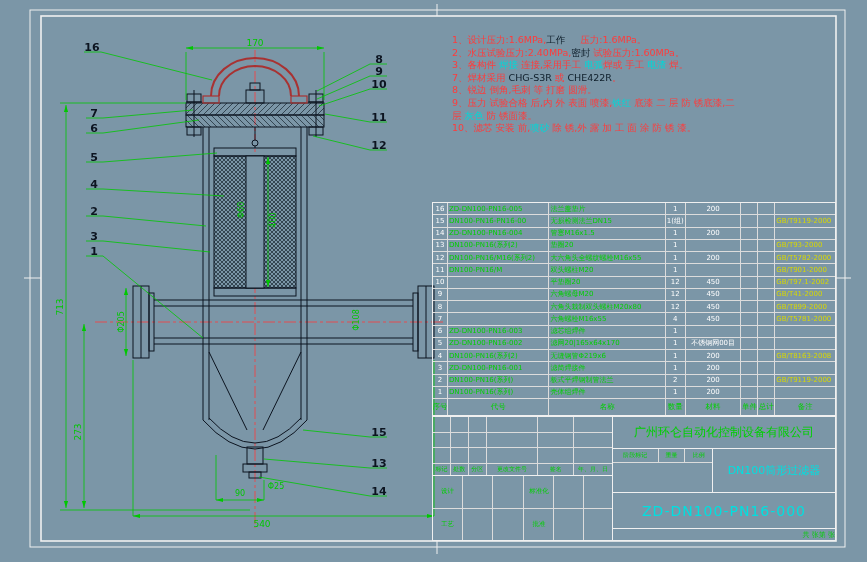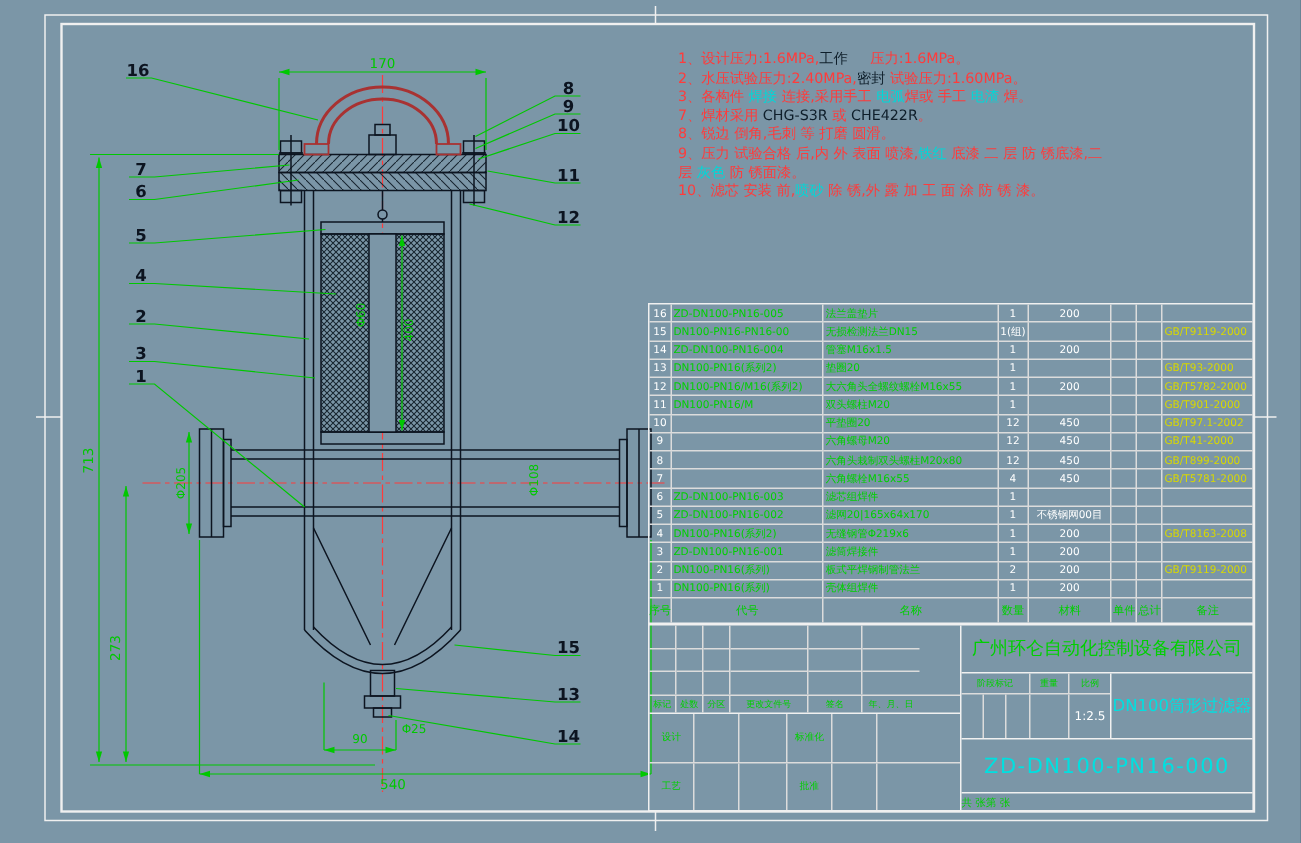--- a/index.html
+++ b/index.html
@@ -38,21 +38,21 @@
   .c3{width:20px;justify-content:center;color:#ffffff;}
   .c4{width:56px;justify-content:center;color:#ffffff;}
   .c5{width:17px;}
   .c6{width:17px;}
   .c7{width:60px;color:#d8d800;}
 
   
   .tb{position:absolute;left:432px;top:416px;width:404px;height:125px;
       border:1px solid #f0f0f0;box-sizing:border-box;display:flex;color:#00d000;}
   .tb *{box-sizing:border-box;}
-  .tb-left{width:208px;display:flex;flex-direction:column;border-right:1px solid #f0f0f0;}
+  .tb-left{width:180px;display:flex;flex-direction:column;border-right:1px solid #f0f0f0;}
   .tb-rev{height:46px;display:flex;}
   .tb-rev .rc{border-right:1px solid #dcdcdc;height:100%;position:relative;}
   .tb-rev .rc i{position:absolute;left:0;right:0;border-top:1px solid #dcdcdc;display:block;}
   .tb-revlabels{height:13px;display:flex;border-top:1px solid #dcdcdc;border-bottom:1px solid #f0f0f0;}
   .tb-revlabels div{font-size:6px;display:flex;align-items:center;justify-content:center;
       border-right:1px solid #dcdcdc;overflow:hidden;white-space:nowrap;}
   .tb-sign{flex:1;display:flex;flex-direction:column;}
   .sign-row{flex:1;display:flex;border-bottom:1px solid #dcdcdc;}
   .sign-row:last-child{border-bottom:none;}
   .sign-row div{border-right:1px solid #dcdcdc;font-size:6.5px;display:flex;
@@ -69,21 +69,21 @@
   .tb-stage-vals{flex:1;display:flex;}
   .tb-stage-vals div{border-right:1px solid #dcdcdc;display:flex;align-items:center;justify-content:center;}
   .stg{width:46px;display:flex;padding:0;}
   .stg span{flex:1;border-right:1px solid #dcdcdc;height:100%;display:block;}
   .stg span:last-child{border-right:none;}
   .wgt{width:27px;} .scl{width:27px;border-right:none !important;color:#ffffff;font-size:8px;}
   .tb-product{flex:1;display:flex;align-items:center;justify-content:center;
       color:#00e0e0;font-size:11px;white-space:nowrap;overflow:hidden;}
   .tb-no{height:36px;display:flex;align-items:center;justify-content:center;
       color:#00e0e0;font-size:14px;letter-spacing:1px;border-bottom:1px solid #f0f0f0;white-space:nowrap;}
-  .tb-bottom{flex:1;display:flex;align-items:center;justify-content:flex-start;font-size:7px;}
+  .tb-bottom{flex:1;display:flex;align-items:center;justify-content:flex-end;font-size:7px;}
 </style>
 </head>
 <body>
 
 <div class="stage">
 
   <svg class="geom" width="867" height="562" viewBox="0 0 867 562">
     <defs>
       <pattern id="mesh" width="4" height="4" patternUnits="userSpaceOnUse">
         <path d="M0,0 L4,4 M4,0 L0,4" stroke="#16242e" stroke-width="0.7"></path>
@@ -468,29 +468,20 @@
       </div>
       <div class="tb-right">
         <div class="tb-company">广州环仑自动化控制设备有限公司</div>
         <div class="tb-mid">
           <div class="tb-stage">
             <div class="tb-stage-head">
               <div style="width:46px">阶段标记</div>
               <div style="width:27px">重量</div>
               <div style="width:27px;border-right:none">比例</div>
             </div>
-            <div class="tb-stage-vals">
-              <div class="stg">
-                  <span></span>
-                  <span></span>
-                  <span></span>
-                </div>
-              <div class="wgt"></div>
-              <div class="scl">1:2.5</div>
-            </div>
           </div>
           <div class="tb-product">DN100筒形过滤器</div>
         </div>
         <div class="tb-no">ZD-DN100-PN16-000</div>
         <div class="tb-bottom">
           <span>共  张</span>
           <span>第  张</span>
         </div>
       </div>
     </div>

